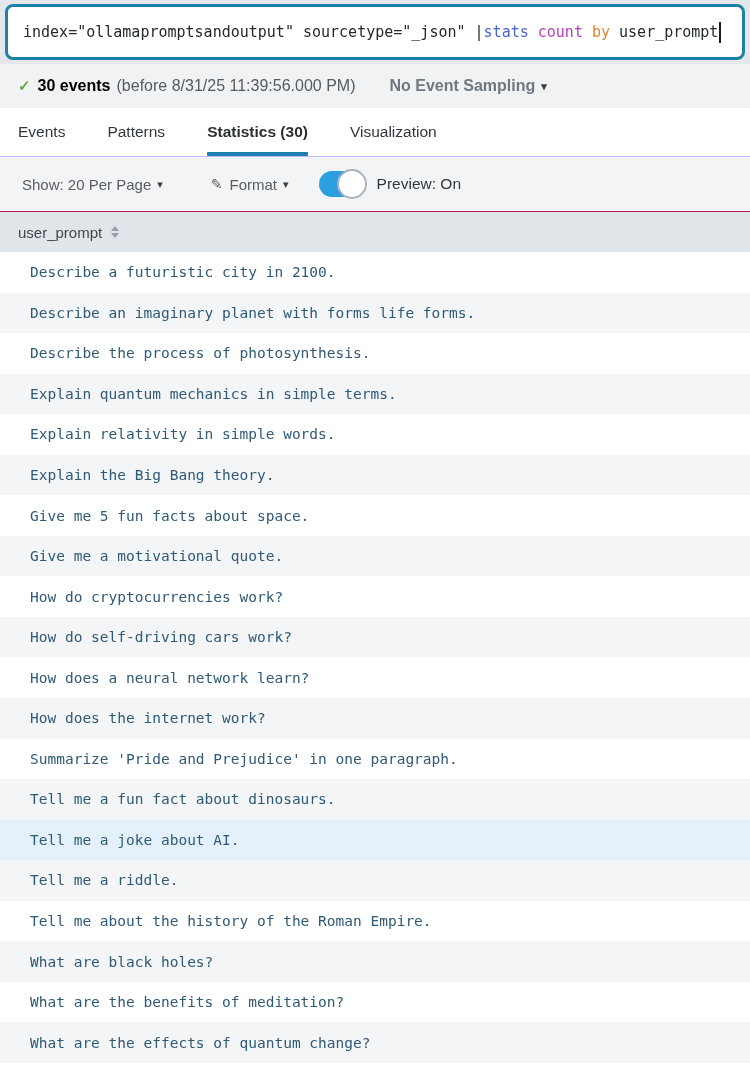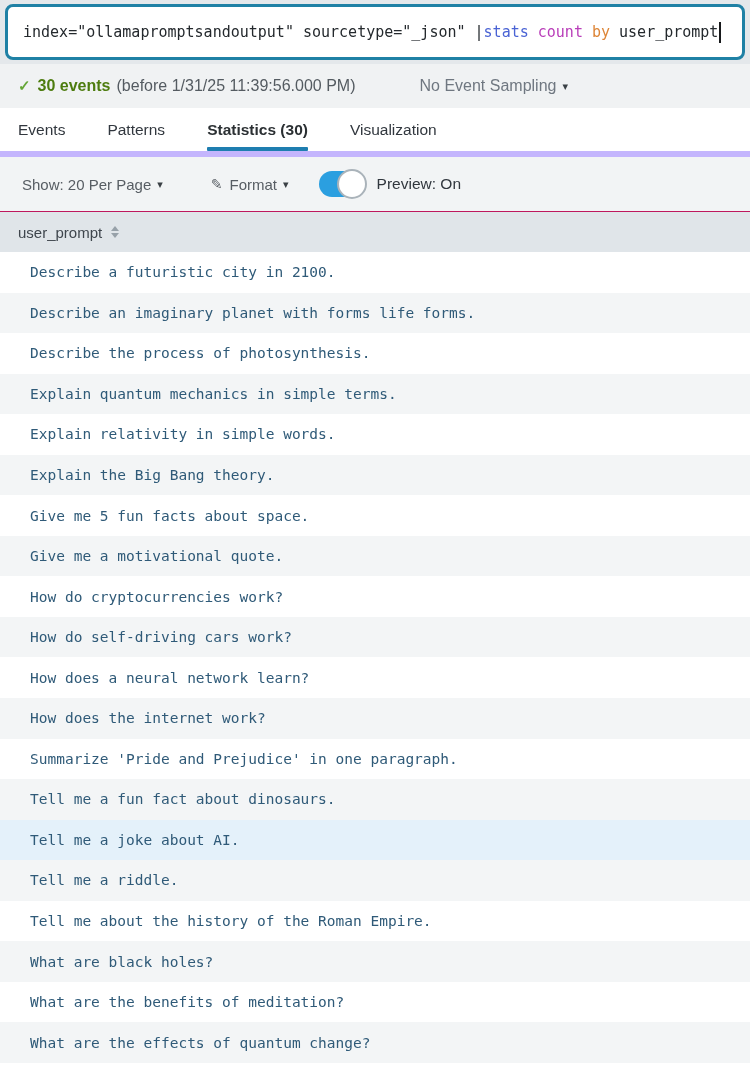--- a/index.html
+++ b/index.html
@@ -11,27 +11,27 @@
   .search-box  { height:56px; background:#fff; border:3px solid #1f81a5;
                  border-radius:8px; display:flex; align-items:center; padding:0 15px; }
   .query { font-family:"DejaVu Sans Mono", monospace; font-size:15px;
            white-space:pre; color:#24292d; }
   .cursor { display:inline-block; width:2px; height:21px; background:#17191b; margin-left:1px; vertical-align:middle; }
 
   
   .events-bar { height:44px; background:#f0f2f3; display:flex; align-items:center;
                 padding:0 18px; font-size:16px; color:#545b61; }
   .check { color:#65a637; font-weight:bold; margin-right:7px; font-size:15px; }
-  .count { font-weight:700; color:#4d7c0f; margin-right:6px; }
-  .sampling { margin-left:64px; color:#6f7780; cursor:pointer; display:flex; align-items:center; }
+  .count { font-weight:700; color:#000000; margin-right:6px; }
+  .sampling { margin-left:34px; color:#6f7780; cursor:pointer; display:flex; align-items:center;font-weight:bold; }
   .caret { font-size:11px; color:#3a4045; margin-left:6px; }
 
   
   .tabs { height:49px; background:#fff; display:flex; align-items:stretch;
-          padding-left:18px; border-bottom:6px solid #c4b5fd; }
+          padding-left:18px; border-bottom:1px solid #c4b5fd; }
   .tab { margin-right:42px; display:flex; align-items:center; font-size:15.5px;
          color:#31373e; position:relative; cursor:pointer; }
   .tab.active { font-weight:700; color:#2b3033; }
   .tab.active::after { content:""; position:absolute; left:0; right:0; bottom:0;
                        height:4px; background:#1e7eb0; border-radius:1px; }
 
   
   .controls { height:55px; background:#f2f4f5; display:flex; align-items:center;
               padding:0 22px; font-size:15px; color:#575d63;
               border-bottom:1px solid #be185d; }
@@ -68,21 +68,21 @@
   <div class="search-area">
     <div class="search-box">
       <div class="query" id="query-line"><span style="color: rgb(36, 41, 45);">index="ollamapromptsandoutput" sourcetype="_json" |</span><span style="color: rgb(74, 99, 212);">stats</span><span style="color: rgb(36, 41, 45);"> </span><span style="color: rgb(185, 62, 185);">count</span><span style="color: rgb(36, 41, 45);"> </span><span style="color: rgb(221, 133, 55);">by</span><span style="color: rgb(36, 41, 45);"> user_prompt</span></div>
       <span class="cursor"></span>
     </div>
   </div>
 
   <div class="events-bar">
     <span class="check">✓</span>
     <span class="count">30 events</span>
-    <span class="time">(before 1/31/25 11:39:56.000 PM)</span>
+    <span class="time">(before 8/31/25 11:39:56.000 PM)</span>
     <span class="sampling">
       <span>No Event Sampling</span>
       <span class="caret">▾</span>
     </span>
   </div>
 
   <div class="tabs">
     <div class="tab">Events</div>
     <div class="tab">Patterns</div>
     <div class="tab active">Statistics (30)</div>

